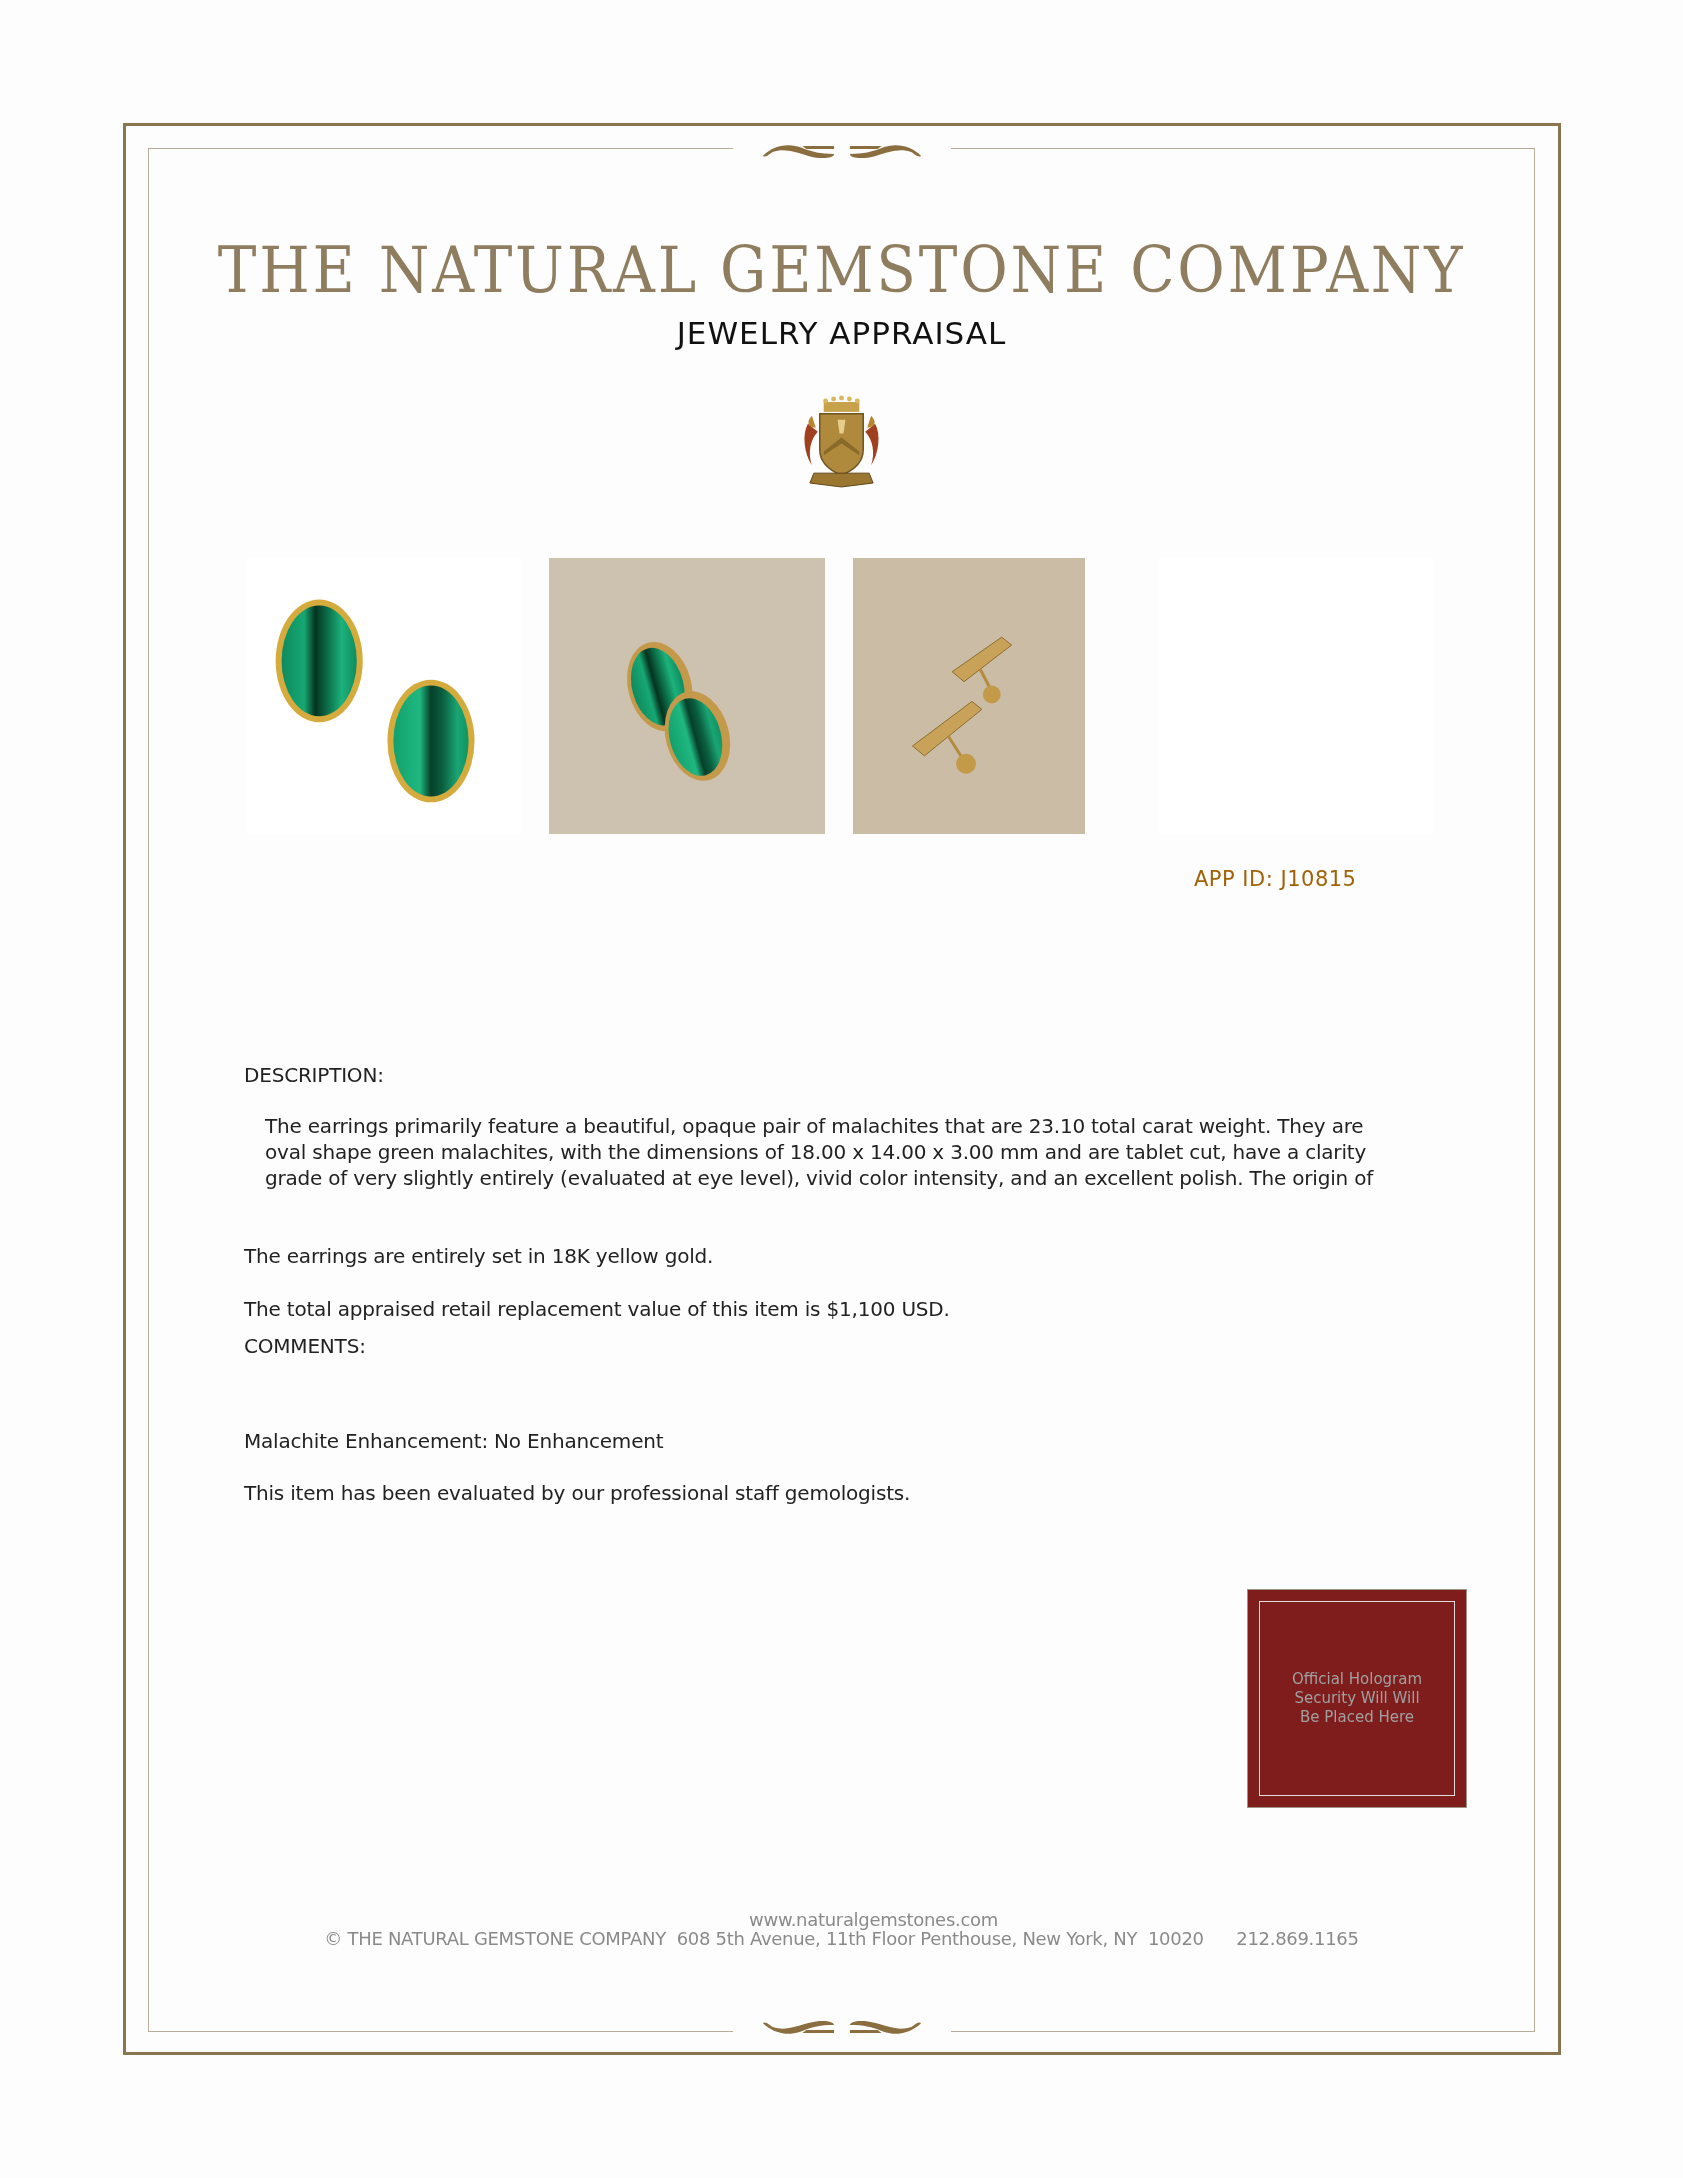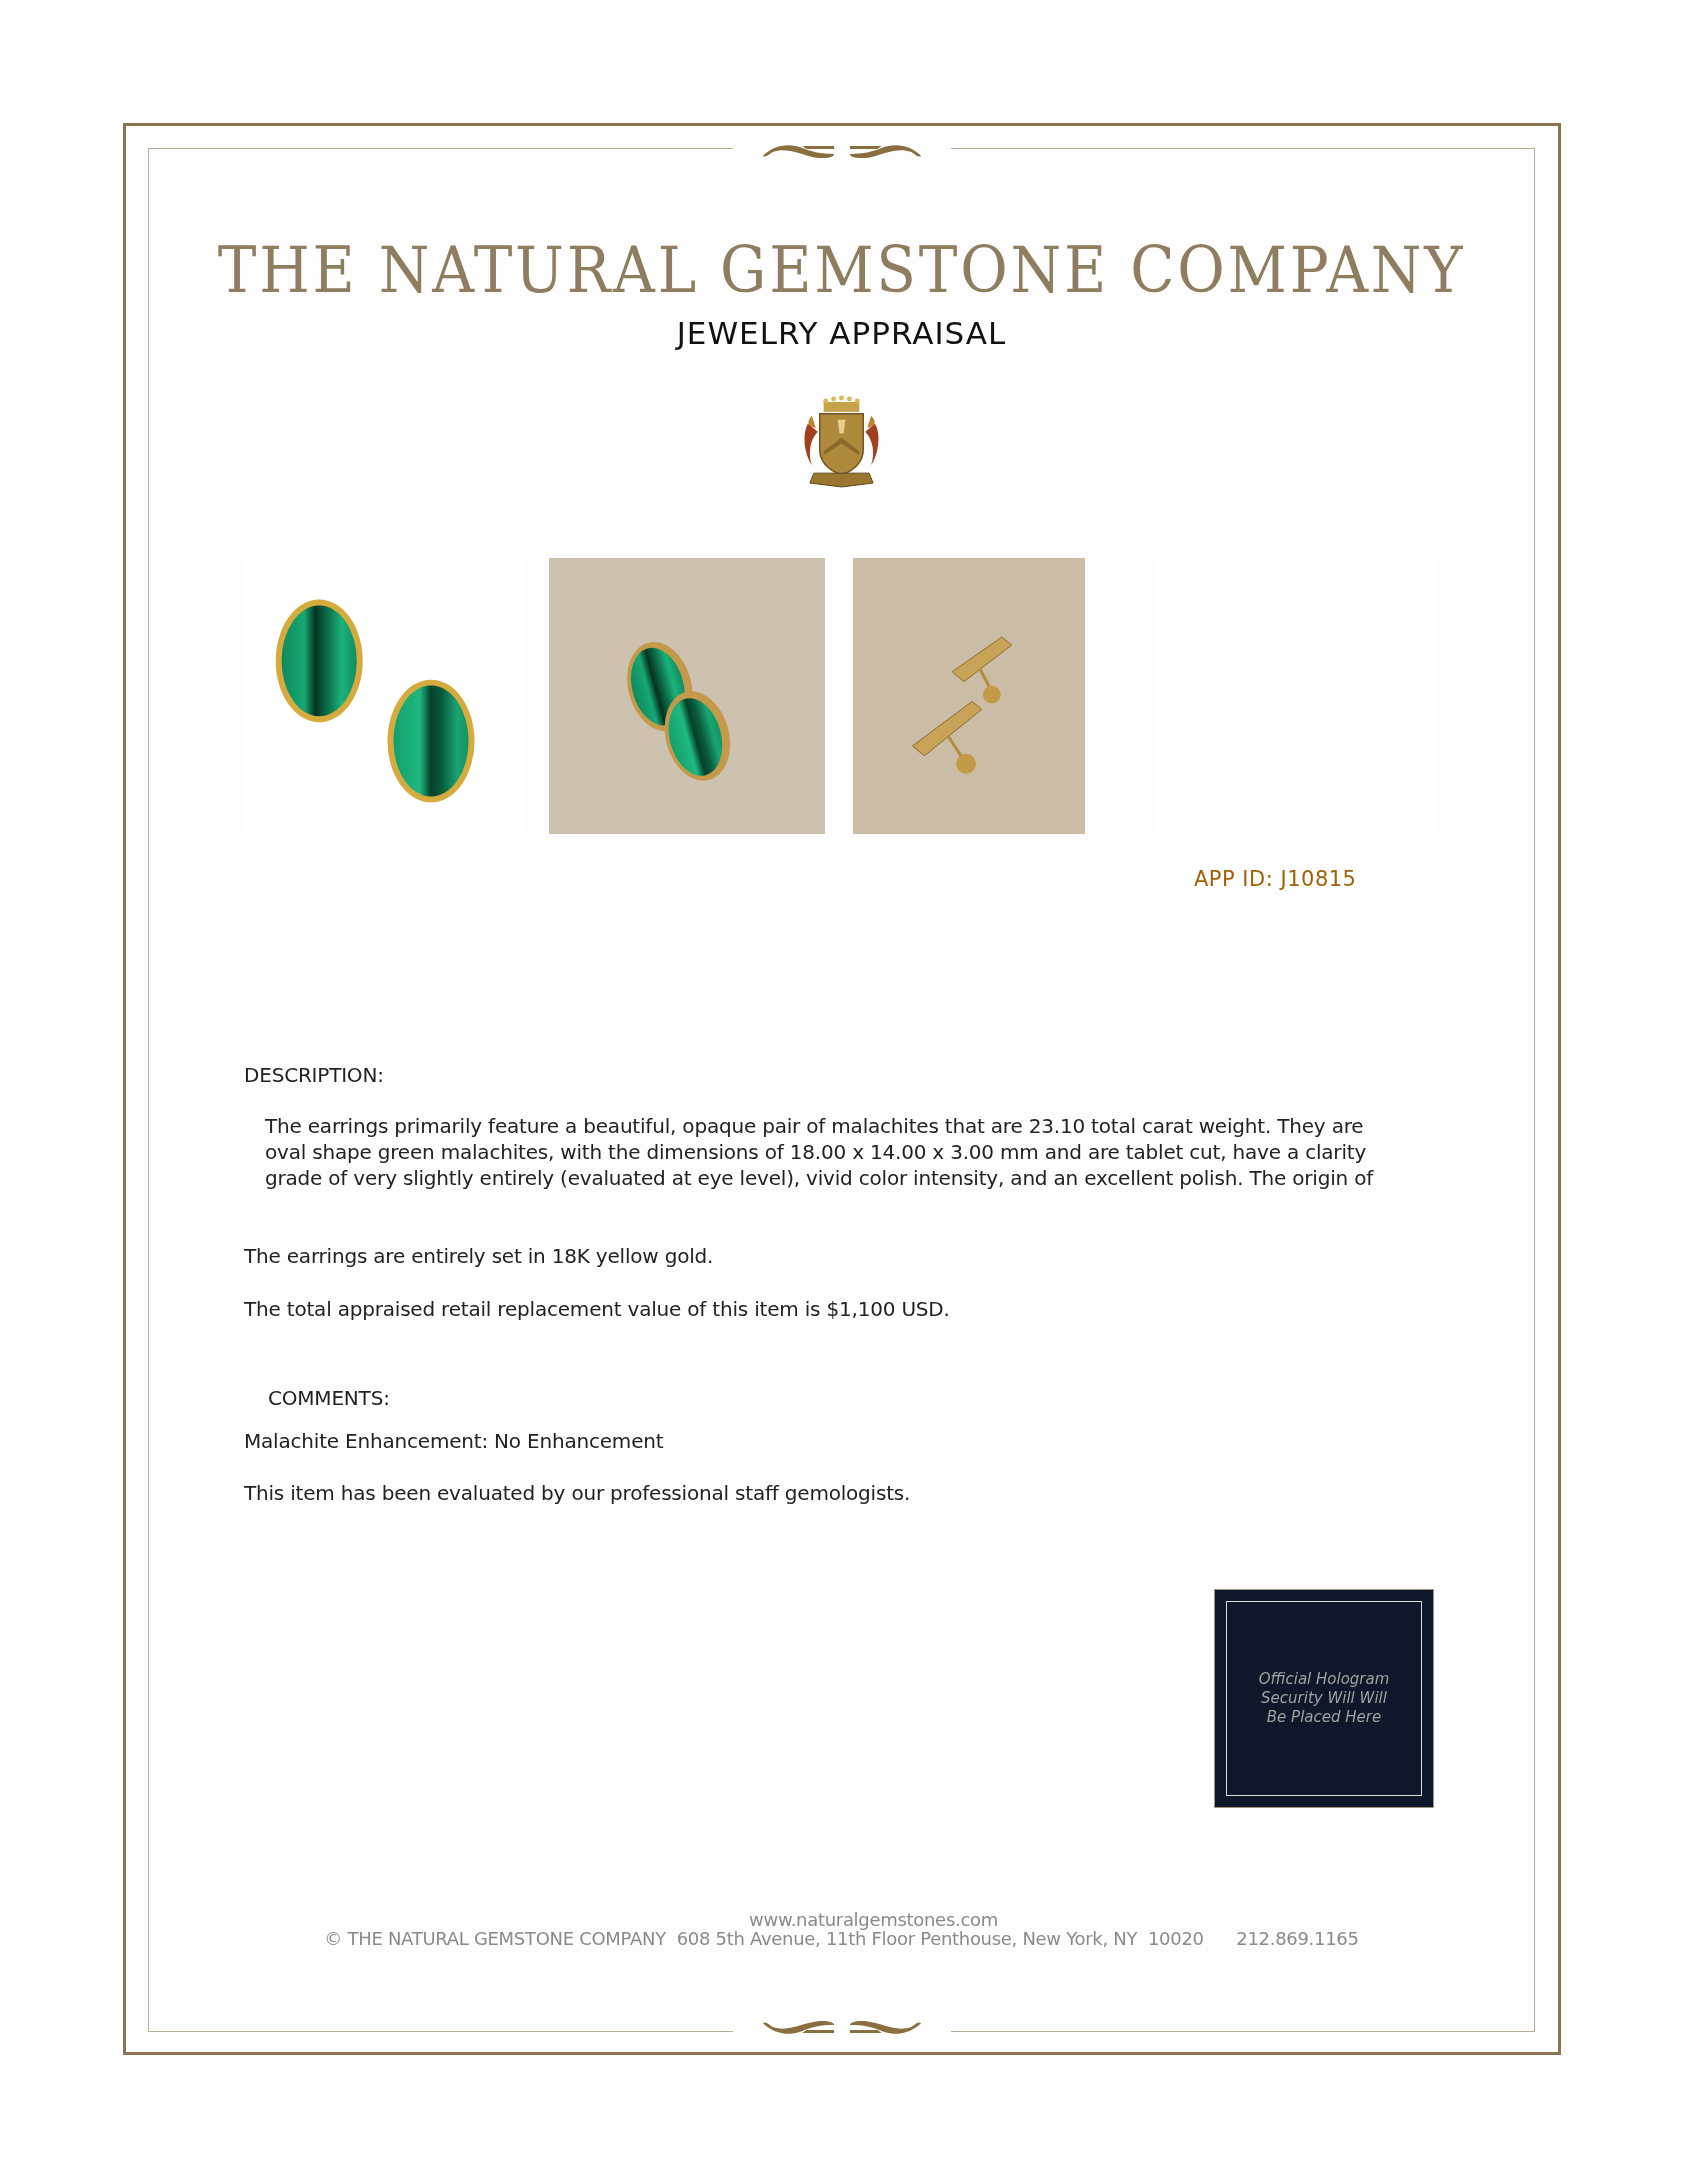--- a/index.html
+++ b/index.html
@@ -38,22 +38,22 @@
   .app-id {
     left: 1194px; top: 867px; font-size: 21px; color: #a16207;
     font-family: "DejaVu Sans", sans-serif; letter-spacing: 0.5px;
   }
   .text-block {
     left: 244px; width: 1198px; font-size: 20px; line-height: 26px; color: #222;
     font-family: "DejaVu Sans", sans-serif; letter-spacing: -0.2px;
   }
   .section-label { font-size: 20px; color: #222; }
   .seal-outer {
-    left: 1214px; top: 1589px; width: 218px; height: 217px;
-    border: 1px solid #9e9483; background: #0f172a; font-style: italic;
+    left: 1247px; top: 1589px; width: 218px; height: 217px;
+    border: 1px solid #9e9483; background: #7f1d1d;
   }
   .seal-inner {
     left: 11px; top: 11px; width: 194px; height: 193px;
     border: 1px solid #ddd; display: flex; align-items: center; justify-content: center;
     text-align: center; font-size: 15px; line-height: 19px; color: #a0a0a0;
   }
   .footer {
     left: 0; width: 1683px; text-align: center; color: #8a8a8a; font-size: 18px;
     font-family: "DejaVu Sans", sans-serif; letter-spacing: -0.3px; white-space: pre;
   }
@@ -169,21 +169,21 @@
   <div class="section-label">DESCRIPTION:</div>
 </div>
 <div class="abs text-block" style="top:1113px;margin-left:21px;">
   <div>The earrings primarily feature a beautiful, opaque pair of malachites that are 23.10 total carat weight. They are</div>
   <div>oval shape green malachites, with the dimensions of 18.00 x 14.00 x 3.00 mm and are tablet cut, have a clarity</div>
   <div>grade of very slightly entirely (evaluated at eye level), vivid color intensity, and an excellent polish. The origin of</div>
 </div>
 <div class="abs text-block" style="top:1243px;">The earrings are entirely set in 18K yellow gold.</div>
 <div class="abs text-block" style="top:1296px;">The total appraised retail replacement value of this item is $1,100 USD.</div>
 
-<div class="abs text-block" style="top:1385px;margin-left:24px;">COMMENTS:</div>
+<div class="abs text-block" style="top:1333px;">COMMENTS:</div>
 <div class="abs text-block" style="top:1428px;">Malachite Enhancement: No Enhancement</div>
 <div class="abs text-block" style="top:1480px;">This item has been evaluated by our professional staff gemologists.</div>
 
 <div class="abs seal-outer">
   <div class="abs seal-inner">
     <div>
       <div>Official Hologram</div>
       <div>Security Will Will</div>
       <div>Be Placed Here</div>
     </div>

